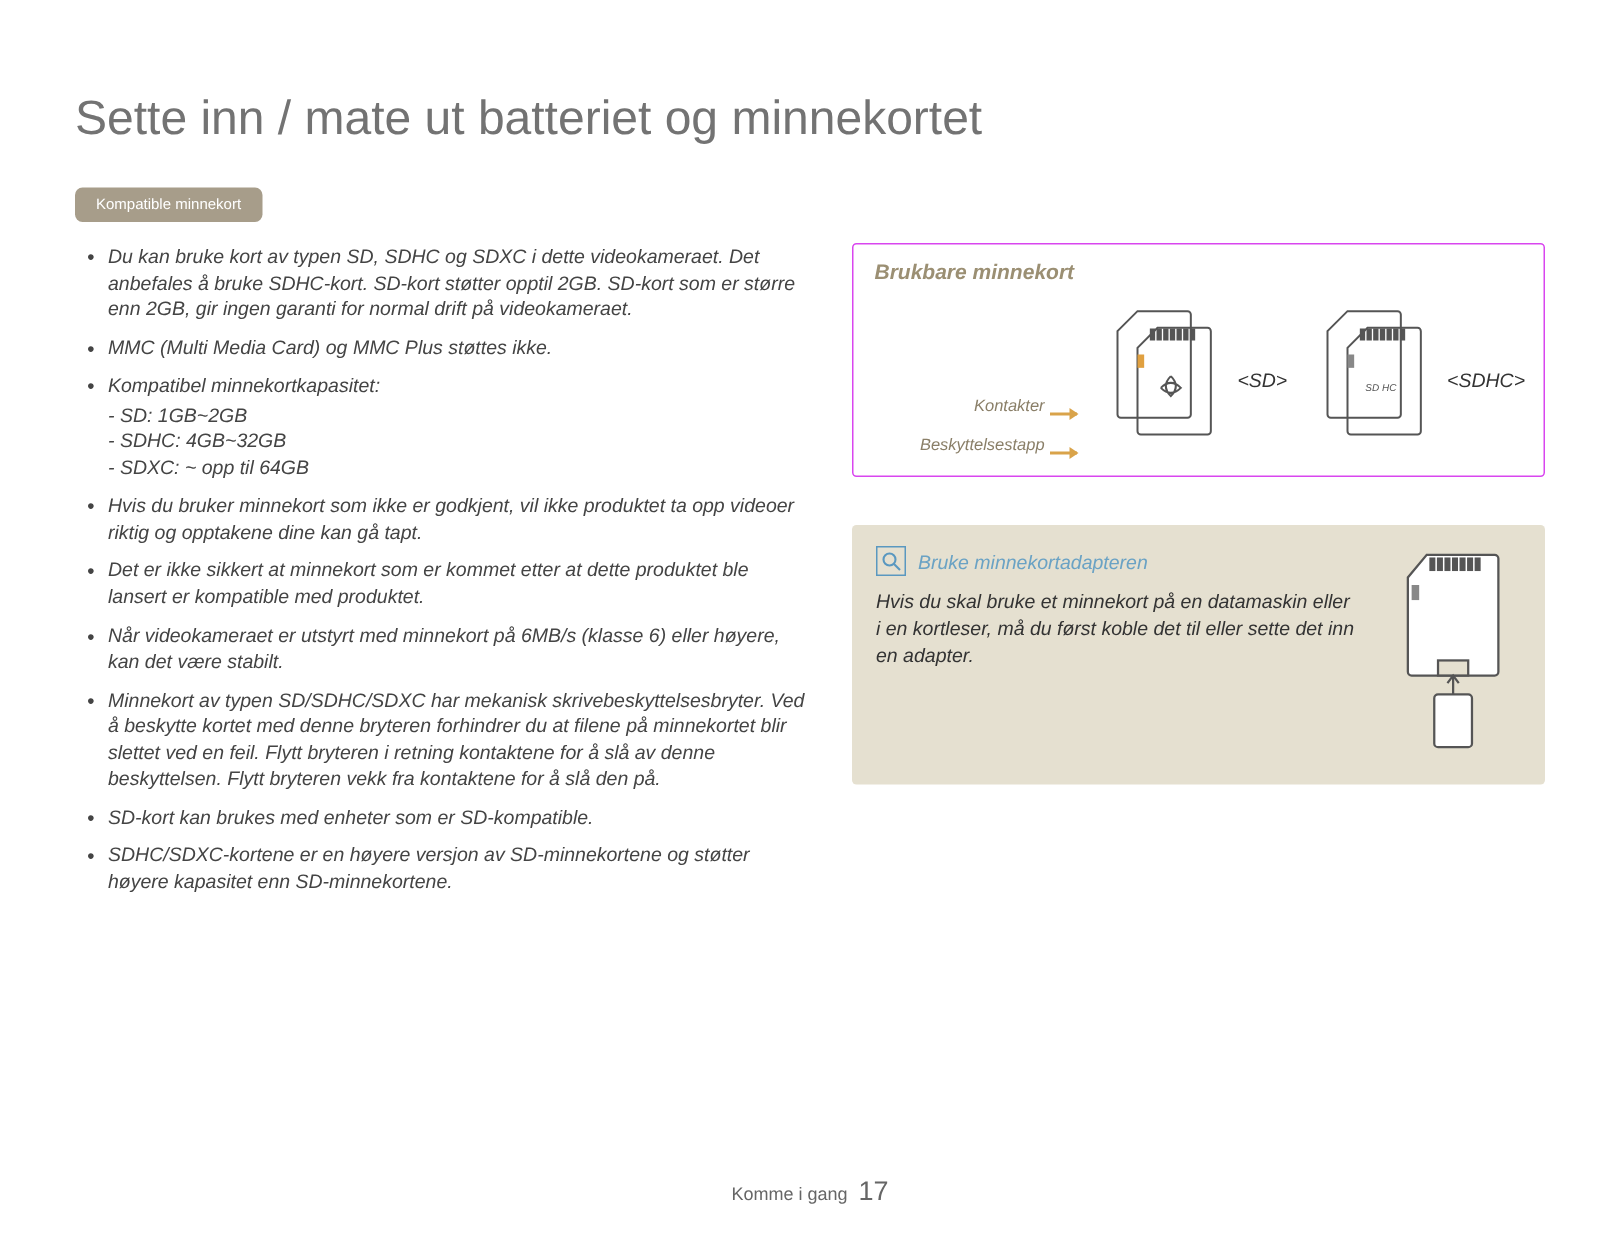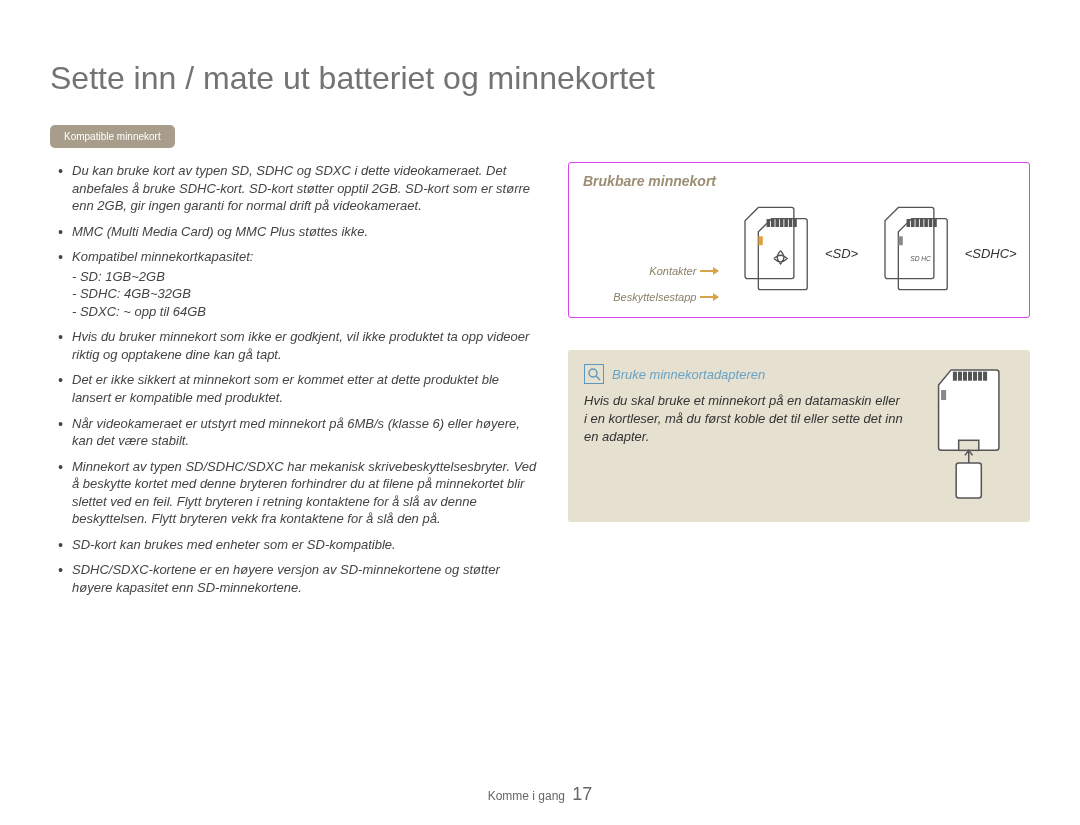--- a/index.html
+++ b/index.html
@@ -72,21 +72,21 @@
   .sd-svg { width: 88px; height: 100px; }
   .annot-col {
     display: flex;
     flex-direction: column;
     gap: 14px;
     align-items: flex-end;
     padding-top: 6px;
     font-size: 11px;
     color: #8a7f68;
   }
-  .annot-row { display: flex; align-items: center; gap: 4px; padding-left: 32px; }
+  .annot-row { display: flex; align-items: flex-end; gap: 4px; padding-left: 32px; }
   .arrow-line { width: 18px; height: 2px; background: #d9a34a; position: relative; }
   .arrow-line::after {
     content: "";
     position: absolute; right: -1px; top: -3px;
     border-left: 6px solid #d9a34a;
     border-top: 4px solid transparent;
     border-bottom: 4px solid transparent;
   }
   .adapter-box {
     background: #e5e0d0;

